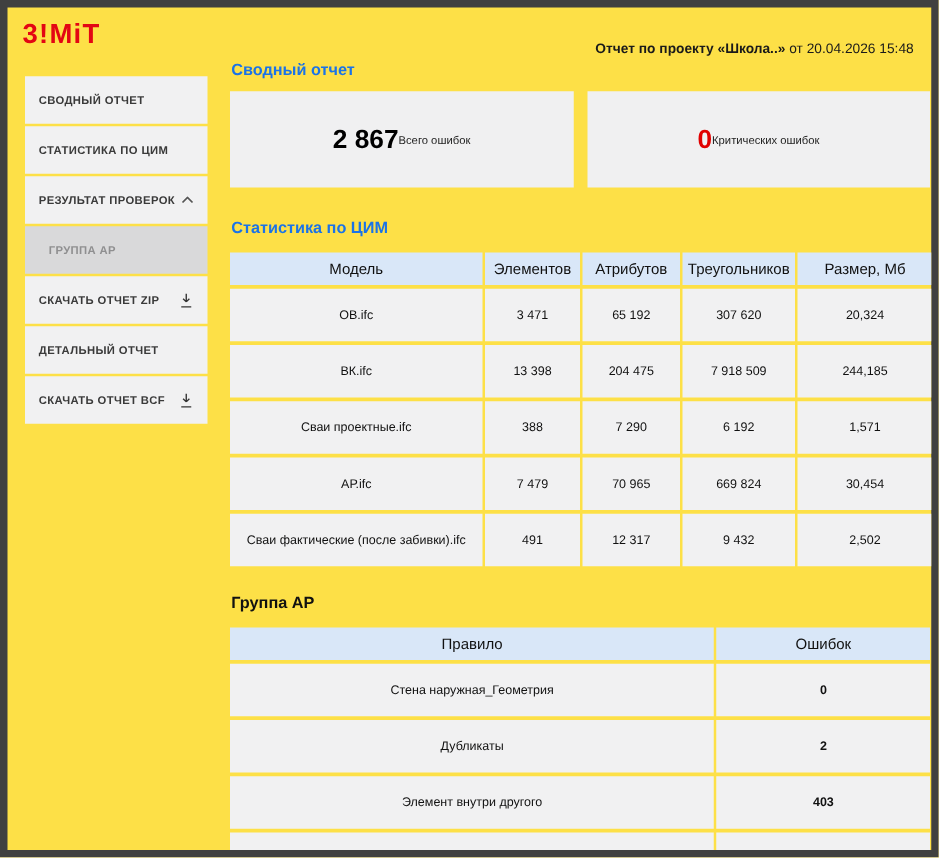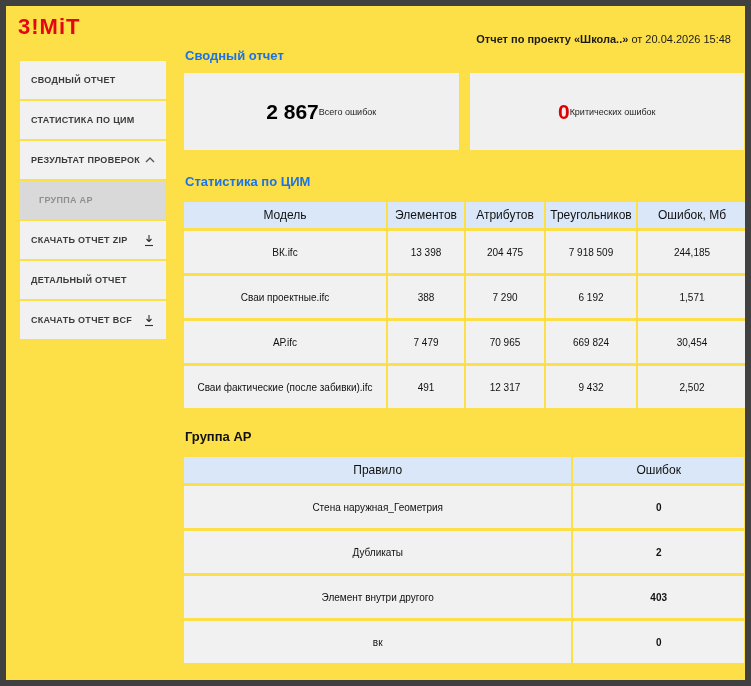--- a/index.html
+++ b/index.html
@@ -167,24 +167,31 @@
           <col style="width:78px">
           <col style="width:90px">
           <col style="width:108px">
       </colgroup>
       <thead>
         <tr>
           <th>Модель</th>
           <th>Элементов</th>
           <th>Атрибутов</th>
           <th>Треугольников</th>
-          <th>Ошибок, Мб</th>
+          <th>Размер, Мб</th>
         </tr>
       </thead>
       <tbody>
+        <tr>
+          <td>ОВ.ifc</td>
+          <td>3 471</td>
+          <td>65 192</td>
+          <td>307 620</td>
+          <td>20,324</td>
+        </tr>
         <tr>
           <td>ВК.ifc</td>
           <td>13 398</td>
           <td>204 475</td>
           <td>7 918 509</td>
           <td>244,185</td>
         </tr>
         <tr>
           <td>Сваи проектные.ifc</td>
           <td>388</td>

